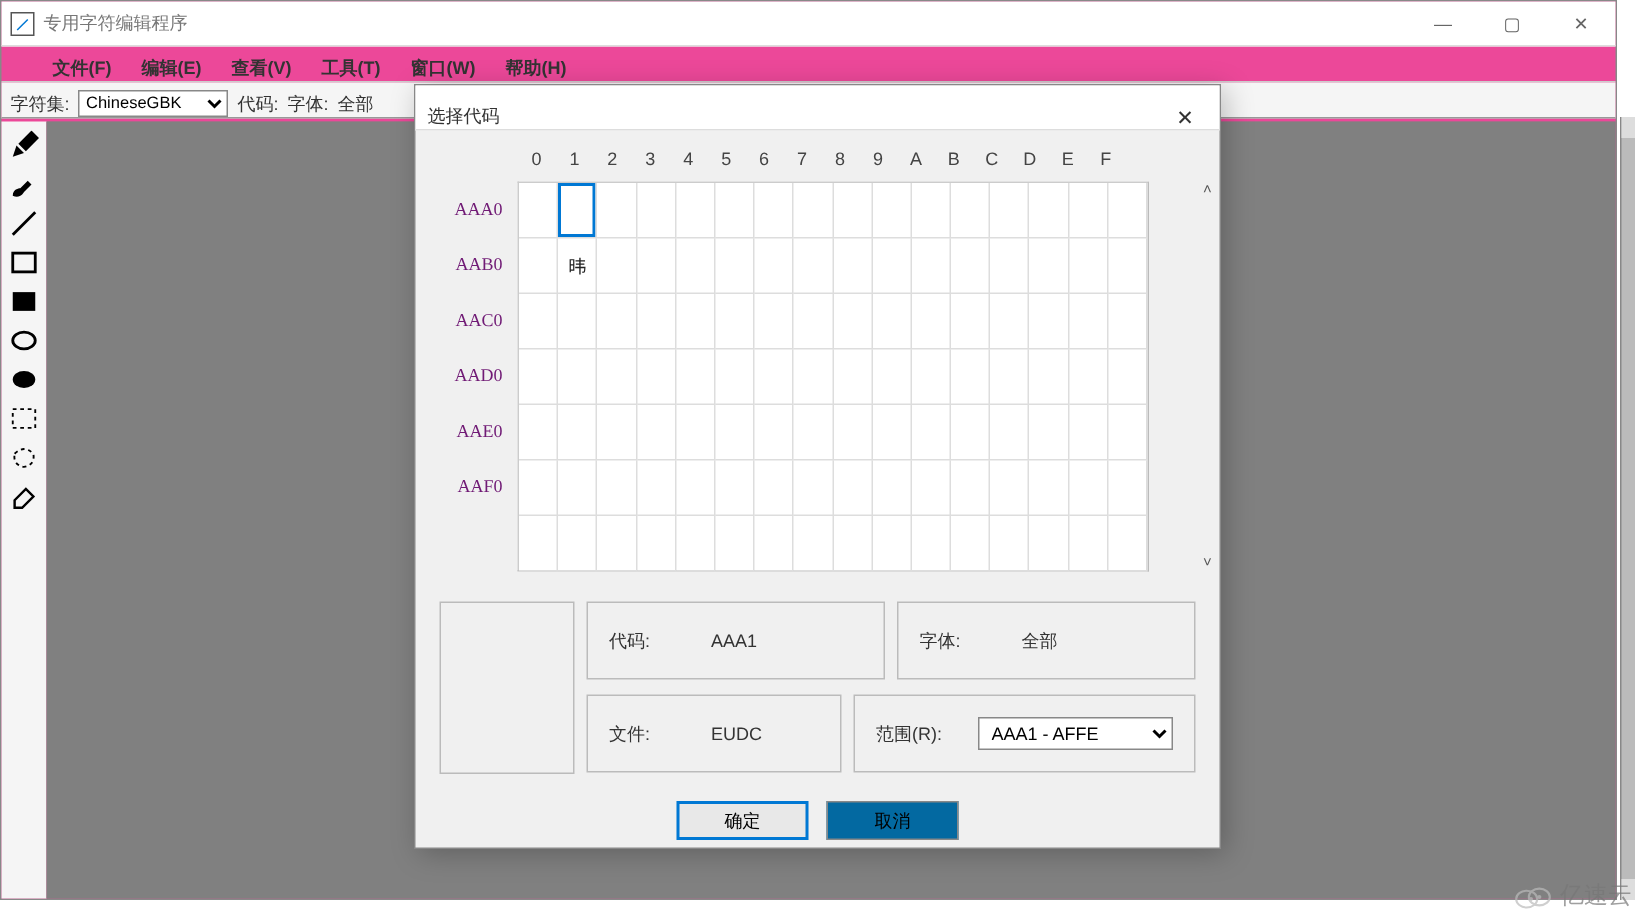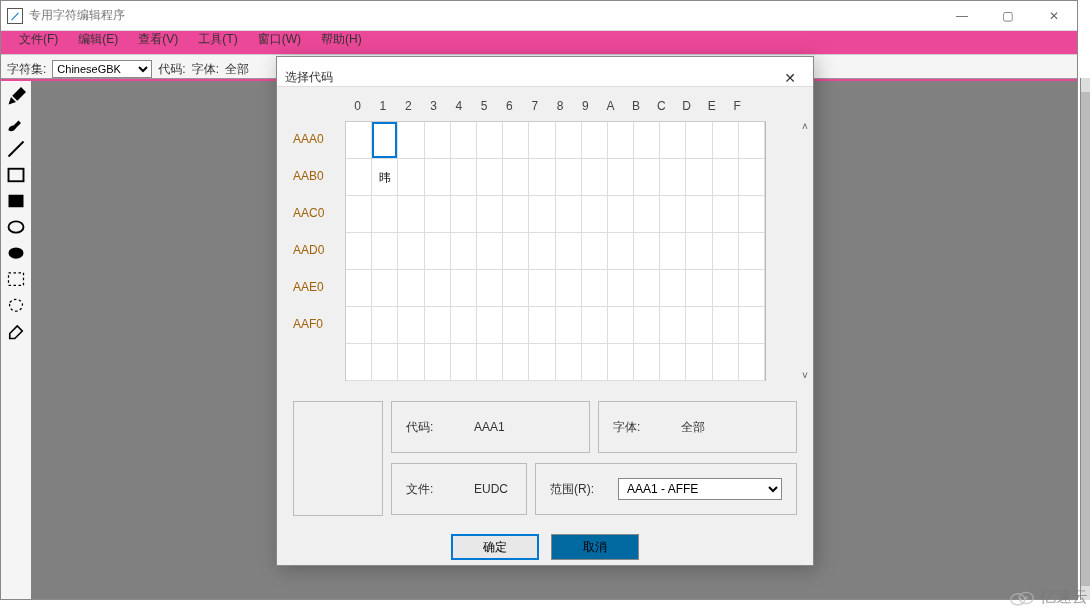--- a/index.html
+++ b/index.html
@@ -22,21 +22,21 @@
       background: #fff; color: #777; border-bottom: 1px solid #ddd;
     }
     .titlebar .app-icon {
       width: 16px; height: 16px; margin-right: 6px; background: #fff; border: 1px solid #555;
       position: relative;
     }
     .titlebar .app-icon::after { content:""; position:absolute; width:10px; height:1px; background:#0078d4; top:7px; left:2px; transform:rotate(-45deg);}
     .titlebar .title { flex: 1; }
     .titlebar .winbtns { display: flex; height: 100%; }
     .titlebar .winbtn { width: 46px; display:flex; align-items:center; justify-content:center; color:#666; cursor:pointer; }
-    .menubar { height: 24px; display:flex; align-items:flex-start; padding-left:8px; gap:0; border-bottom:1px solid #ccc; color:#333;}
+    .menubar { height: 24px; display:flex; align-items:flex-end; padding-left:24px; gap:0; border-bottom:1px solid #ccc; color:#333;font-weight:bold;}
     .menubar .menu { padding:0 10px; cursor:pointer; }
     .toolbar { height: 24px; display:flex; align-items:flex-end; padding-left:6px; gap:6px; border-bottom:1px solid #999; background:#f5f5f5;}
     .toolbar label { color:#333; }
     .toolbar select { font-size:11px; width:100px; height:18px; border:1px solid #888; background:#fff;}
     .toolbar .tlabel { color:#333; }
     .content { position:absolute; top:80px; left:0; right:0; bottom:0; display:flex;}
     .tool-palette { width:30px; background:#f5f5f5; display:flex; flex-direction:column; align-items:center; padding-top:6px; gap:6px;}
     .tool { width:20px; height:20px; display:flex; align-items:center; justify-content:center; cursor:pointer;}
     .canvas-area { flex:1; background:#808080; position:relative; overflow:hidden;}
     .canvas-inner { position:absolute; left:0; top:0; right:0; bottom:0; background:#808080;}
@@ -46,36 +46,36 @@
       background:#f0f0f0; border:1px solid #888; box-shadow:3px 3px 18px rgba(0,0,0,0.25);
       z-index:10;
     }
     .dlg-title { height:30px; display:flex; align-items:flex-end; padding:0 8px; background:#fff; border-bottom:1px solid #ddd;}
     .dlg-title .t { flex:1; color:#333; }
     .dlg-title .close { width:30px; text-align:center; cursor:pointer; font-size:14px; color:#333;}
     .grid-area { position:relative; margin:12px 16px 0 16px; height:290px; }
     .col-header { position:absolute; top:0; left:52px; display:flex; }
     .col-header div { width:25.3px; text-align:center; color:#444; font-size:12px;}
     .row-labels { position:absolute; top:22px; left:0; }
-    .row-labels div { height:37px; line-height:37px; width:42px; color:#a16207;}
+    .row-labels div { height:37px; line-height:37px; text-align:right; width:42px; color:#701a75;font-family:Liberation Serif, serif;}
     .grid { position:absolute; top:22px; left:52px; width:421px; height:260px; border:1px solid #bbb; border-left:1px solid #ccc; border-top:1px solid #ccc; background:#fff;}
     
     .grid .cell-row{display:flex;}
     .grid .cell{width:26.3px;height:37px;border-right:1px solid #ddd; border-bottom:1px solid #ddd; position:relative; }
     .grid .cell.sel{box-shadow: inset 0 0 0 2px #0078d4;}
     .glyph-preview{ position:absolute; inset:3px; display:flex; align-items:center; justify-content:center; font-size:12px; color:#222;}
     .sb { position:absolute; right:-16px; top:22px; width:16px; height:260px; display:flex; flex-direction:column; align-items:center; justify-content:space-between; color:#555; font-size:10px;}
     .info-panels { margin:12px 16px 0 16px; display:flex; gap:8px;}
     .preview-box { width:90px; height:115px; border:1px solid #bbb; background:#f0f0f0;}
     .info-right { flex:1; display:flex; flex-direction:column; gap:10px;}
     .info-row { display:flex; gap:8px; }
     .info-box { border:1px solid #bbb; padding:10px 14px; flex:1; display:flex; align-items:center; gap:20px; height:52px;}
     .info-box .lbl { color:#333; min-width:48px;}
     .info-box .val { color:#333; }
-    .range-sel { border:1px solid #888; background:#fff; width:164px; height:22px; font-size:12px; padding:0 4px;}
+    .range-sel { border:1px solid #888; background:#fff; width:130px; height:22px; font-size:12px; padding:0 4px;}
     .dlg-buttons { display:flex; gap:12px; justify-content:center; margin-top:18px;}
     .dlg-btn { width:88px; height:26px; border:1px solid #888; background:#0369a1; cursor:pointer; font-size:12px;}
     .dlg-btn.primary { border:2px solid #0078d4; background:#e8e8e8;}
     
     .watermark { position:absolute; right:4px; bottom:4px; display:flex; align-items:center; gap:4px; opacity:.7; color:#777; font-size:16px;}
     .watermark svg{width:28px;height:18px;}
     
     .rs-scroll{position:absolute; right:2px; top:78px; bottom:12px; width:10px; background:#bbb; border-left:1px solid #888;}
     .rs-scroll::before{content:"";position:absolute;top:0;left:0;right:0;height:14px;background:#ddd;}
     .rs-scroll::after{content:"";position:absolute;bottom:0;left:0;right:0;height:14px;background:#ddd;}

